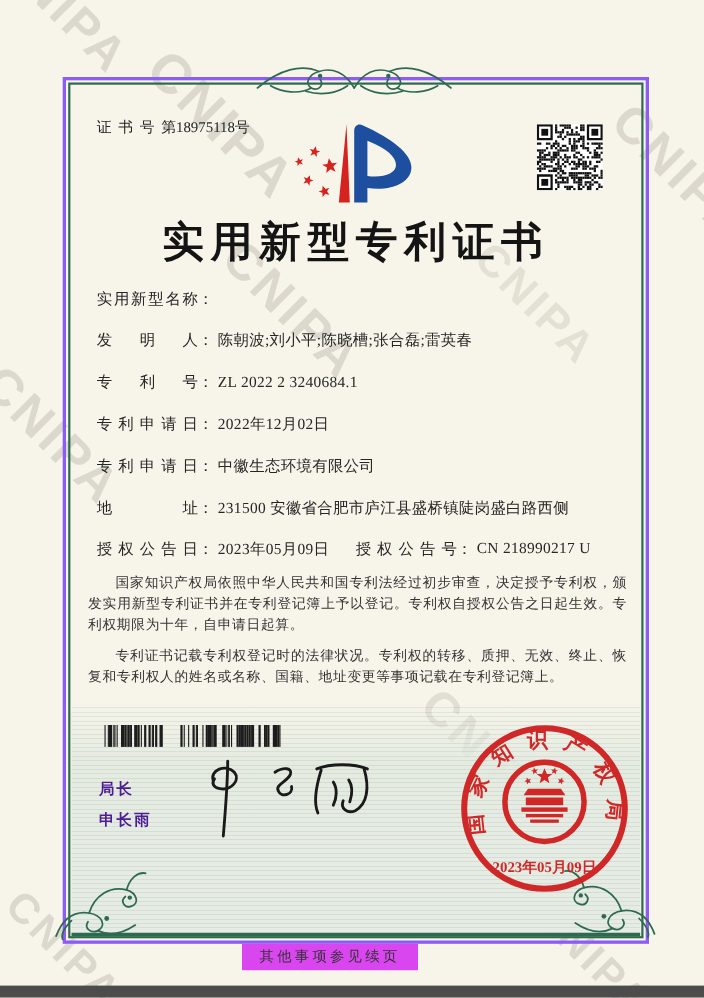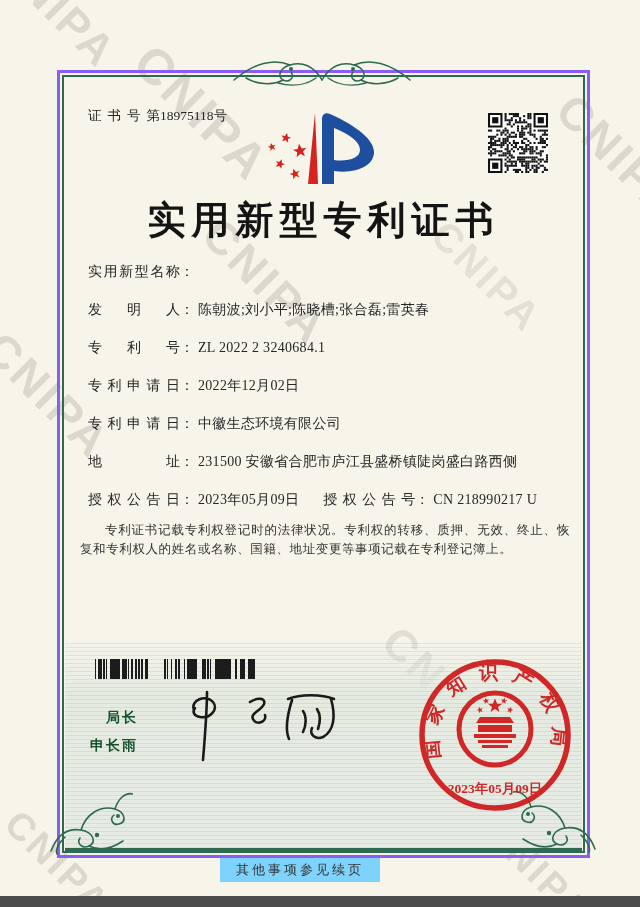--- a/index.html
+++ b/index.html
@@ -27,31 +27,31 @@
   .frow{display:flex;align-items:baseline;height:23px;margin-bottom:15px;white-space:nowrap;}
   .flabel{display:inline-block;width:92px;text-align:justify;text-align-last:justify;flex:none;}
   .fcolon{flex:none;margin-right:4px;}
   .fvalue{letter-spacing:0.3px;}
   .gpair2{margin-left:24px;display:flex;align-items:center;}
   .paras{position:absolute;left:20px;top:448px;width:490px;font-size:12.5px;
          line-height:19px;color:#333;letter-spacing:0.6px;text-align:justify;}
   .paras p{margin:0 0 9px 0;text-indent:2em;}
   .barcode{position:absolute;left:33px;top:586px;}
   .director{position:absolute;left:30px;top:636px;font-size:14px;font-weight:bold;
-            color:#14532d;font-family:"Liberation Sans","DejaVu Sans",sans-serif;text-align:right;}
+            color:#4c1d95;font-family:"Liberation Sans","DejaVu Sans",sans-serif;}
   .director div{margin-bottom:10px;letter-spacing:2px;}
   .sig{position:absolute;left:110px;top:613px;}
   .seal{position:absolute;left:356px;top:583px;opacity:0.95;}
   .pageno{position:absolute;left:0;top:750px;width:100%;text-align:center;
           font-size:12.5px;letter-spacing:1.5px;color:#737373;margin-top:34px;}
   .orn-top{position:absolute;left:172px;top:-17px;}
   .orn-bl{position:absolute;left:-15px;top:712px;}
   .orn-br{position:absolute;left:453px;top:710px;transform:scaleX(-1);}
   .footer-note{position:absolute;left:0;top:858px;width:600px;text-align:center;z-index:2;}
-  .footer-note span{display:inline-block;background:#7dd3fc;padding:3px 16px;
+  .footer-note span{display:inline-block;background:#d946ef;padding:3px 16px;
           font-size:13px;letter-spacing:3px;color:#333;}
   .bottom-strip{position:absolute;left:0;top:896px;width:640px;height:11px;background:#4c4c4c;z-index:3;}
   svg text{font-family:"Liberation Serif","DejaVu Serif",serif;}
 </style>
 </head>
 <body>
 
 <div class="wm" style="left:-18px;top:-18px;font-size:44px;">CNIPA</div>
 <div class="wm" style="left:118px;top:84px;font-size:50px;">CNIPA</div>
 <div class="wm" style="left:542px;top:130px;font-size:46px;">CNIPA</div>
@@ -495,20 +495,21 @@
         <span class="fvalue">2023年05月09日</span>
       <span class="gpair2">
         <span class="flabel">授权公告号</span>
           <span class="fcolon">：</span>
           <span class="fvalue">CN 218990217 U</span>
       </span>
     </div>
   </div>
 
   <div class="paras">
+    <p>国家知识产权局依照中华人民共和国专利法经过初步审查，决定授予专利权，颁发实用新型专利证书并在专利登记簿上予以登记。专利权自授权公告之日起生效。专利权期限为十年，自申请日起算。</p>
     <p>专利证书记载专利权登记时的法律状况。专利权的转移、质押、无效、终止、恢复和专利权人的姓名或名称、国籍、地址变更等事项记载在专利登记簿上。</p>
   </div>
 
   <svg class="barcode" width="166" height="20" viewBox="0 0 166 20">
     <g fill="#1c1c1c">
         <rect x="2" y="0" width="1" height="20"></rect>
         <rect x="5" y="0" width="1" height="20"></rect>
         <rect x="6" y="0" width="1" height="20"></rect>
         <rect x="7" y="0" width="2" height="20"></rect>
         <rect x="10" y="0" width="1" height="20"></rect>

